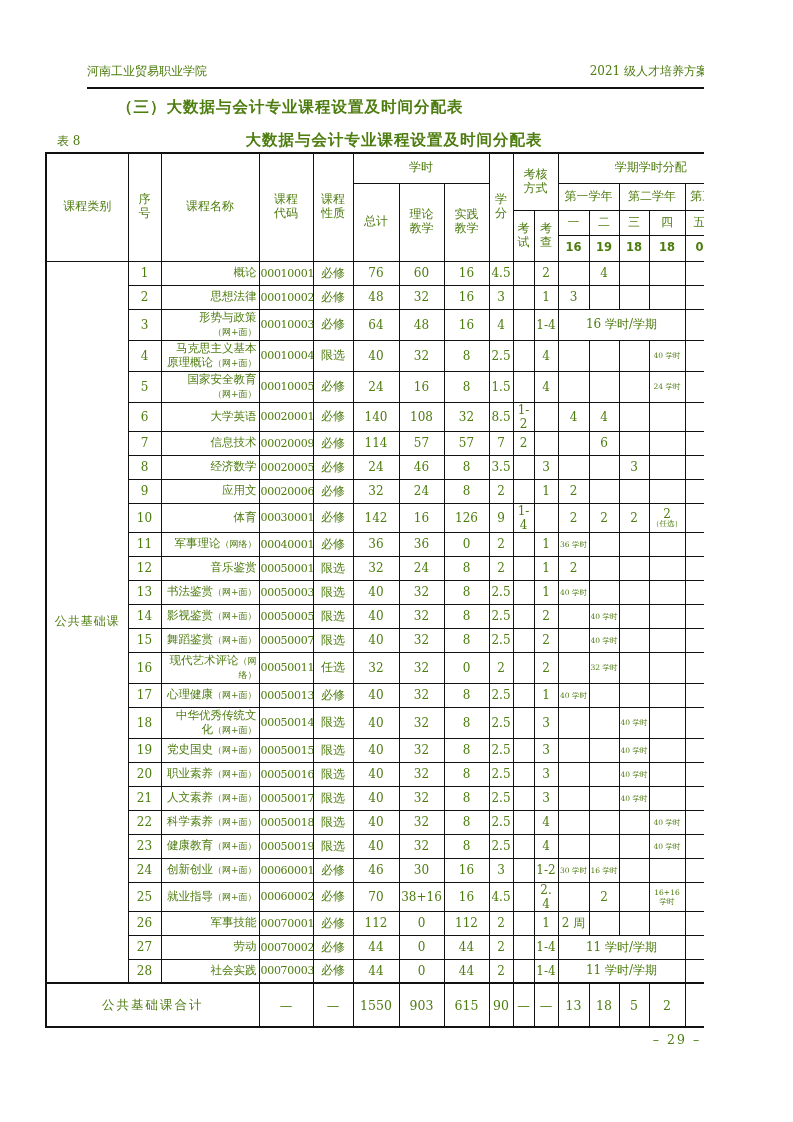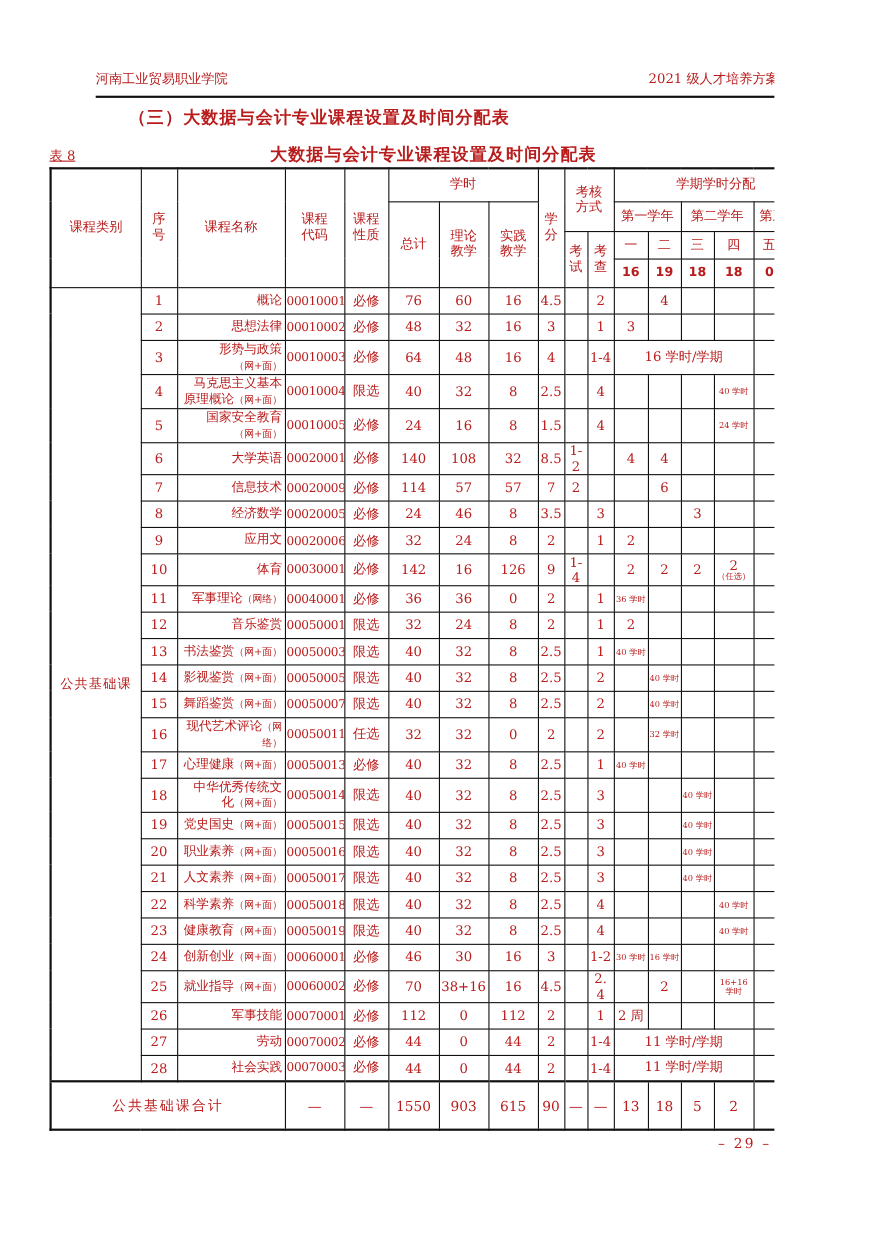--- a/index.html
+++ b/index.html
@@ -1,29 +1,29 @@
 <!DOCTYPE html>
 <html><head>
 <meta charset="utf-8">
 <style>
   html,body{margin:0;padding:0;background:#fff;}
   .page{
     position:relative;width:704px;height:1122px;background:#ffffff;overflow:hidden;
-    font-family:"DejaVu Serif","Liberation Serif",serif;color:#b91c1c;
+    font-family:"DejaVu Serif","Liberation Serif",serif;color:#4d7c0f;
   }
   .doc-header{
     position:absolute;top:63px;left:87px;width:621px;
     display:flex;justify-content:space-between;align-items:flex-end;
     font-size:12px;padding-bottom:7px;border-bottom:2px solid #111;
   }
   .section-title{
     position:absolute;top:97px;left:117px;font-size:15.5px;font-weight:bold;letter-spacing:1px;
   }
   .caption-row{position:absolute;top:130px;left:45px;width:698px;text-align:center;}
-  .table-label{position:absolute;left:0;top:3px;font-size:12px;font-weight:normal;text-decoration:underline;}
+  .table-label{position:absolute;left:12px;top:3px;font-size:12px;font-weight:normal;}
   .table-title{font-size:15.5px;font-weight:bold;letter-spacing:1px;}
   table.course{
     position:absolute;top:152px;left:45px;width:698px;
     border-collapse:collapse;table-layout:fixed;border:2px solid #111;
   }
   .course th,.course td{
     border:1px solid #111;text-align:center;vertical-align:middle;
     font-size:12px;font-weight:normal;padding:0 1px;overflow:hidden;
   }
   .course thead th{white-space:pre-line;line-height:1.15;}

